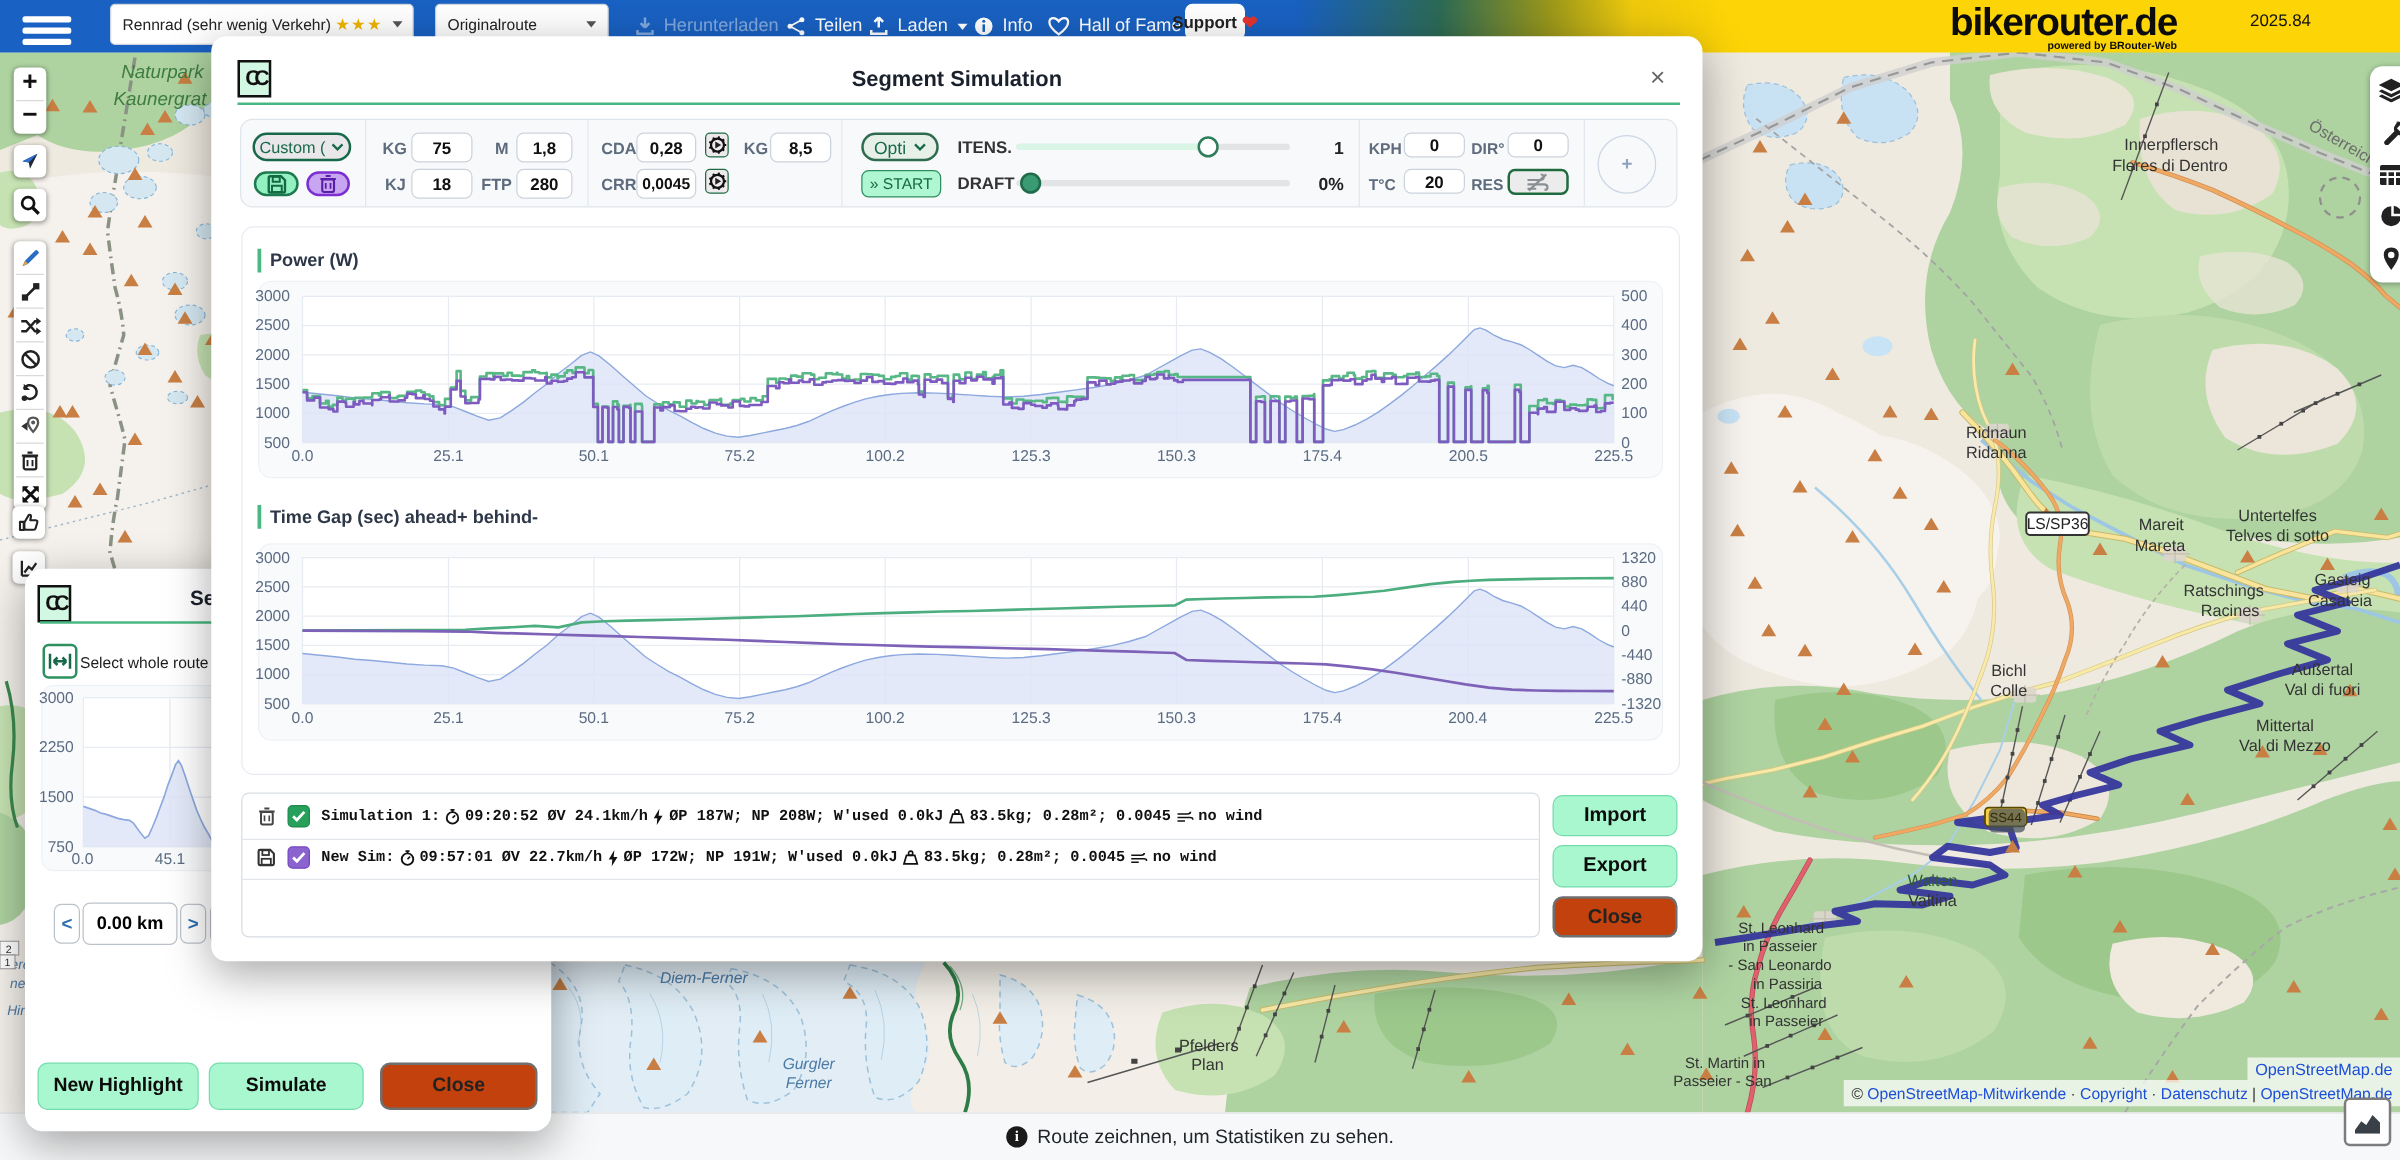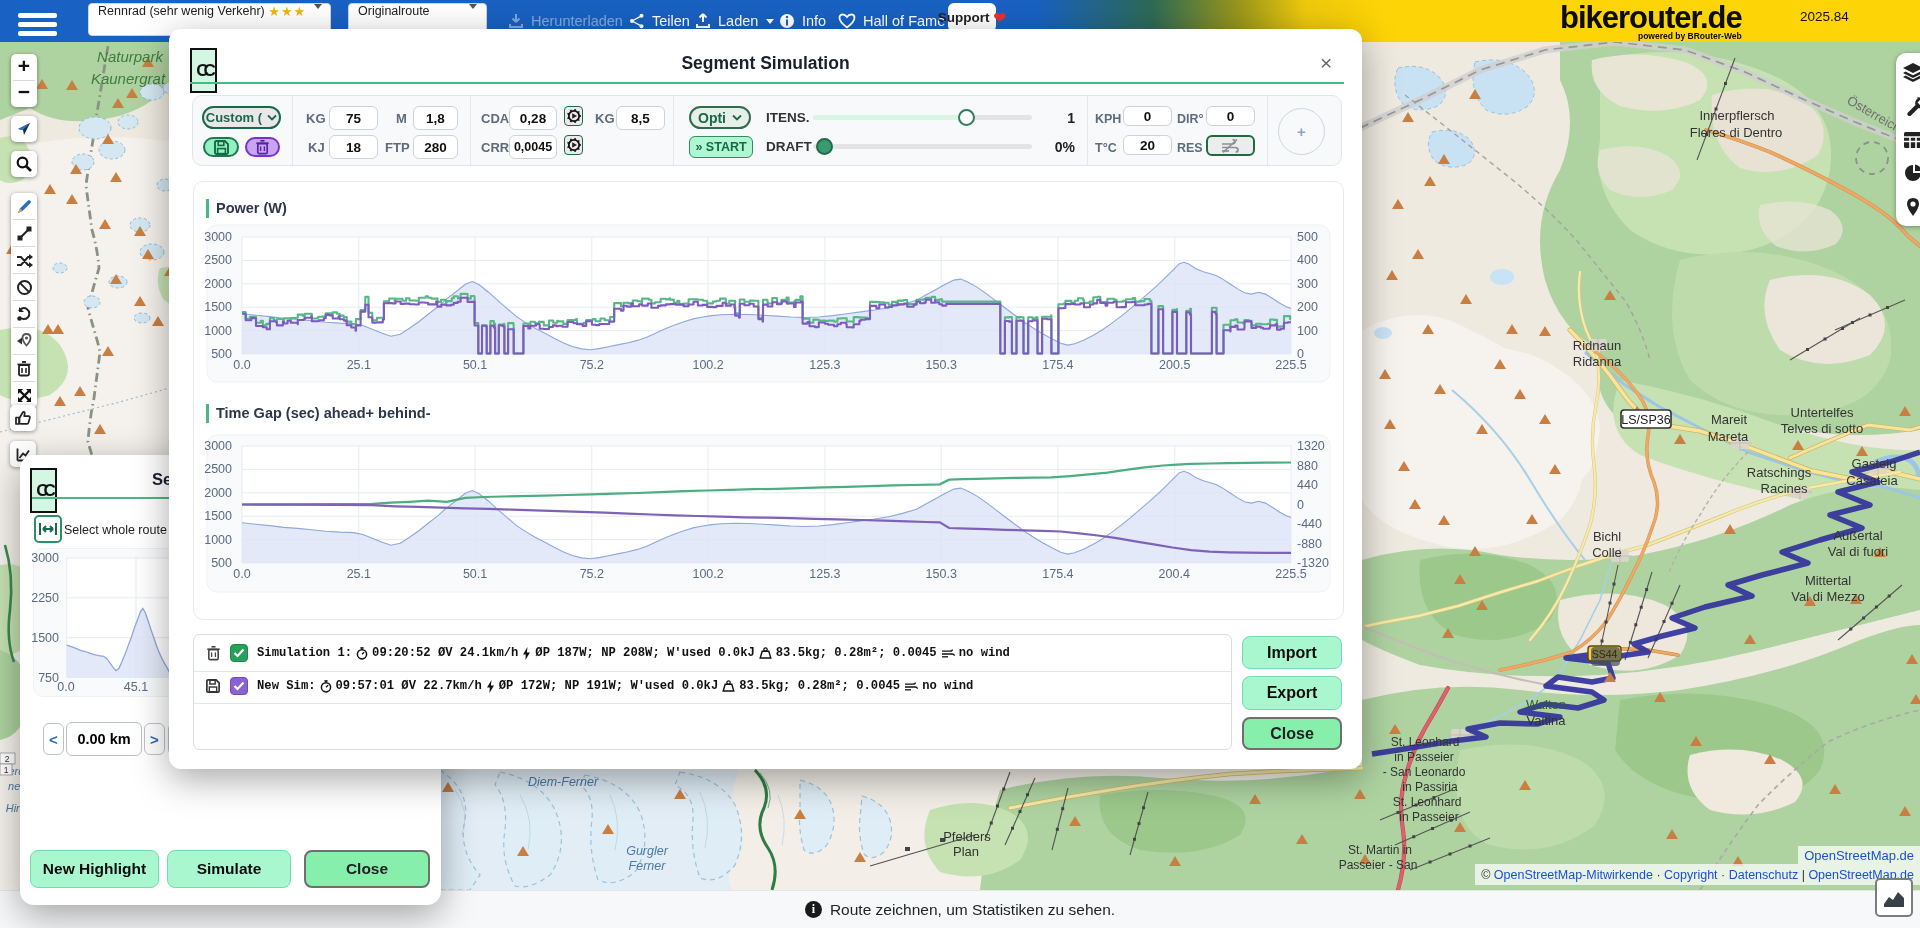--- a/index.html
+++ b/index.html
@@ -1,57 +1,57 @@
 <!DOCTYPE html>
 <html><head><meta charset="utf-8"><style>
 *{margin:0;padding:0;box-sizing:border-box}
 html,body{width:1920px;height:928px;overflow:hidden;font-family:"Liberation Sans",sans-serif;background:#efeae0}
 #map{position:absolute;left:0;top:0;z-index:0}
 
 #nav{position:absolute;left:0;top:0;width:1920px;height:42px;z-index:5;
 background:linear-gradient(90deg,#1961c2 0%,#1961c2 54%,#2d6a55 60%,#98961b 64.5%,#eec90d 68%,#fdd406 72%,#fdd406 100%)}
 #nav .bar{position:absolute;left:18px;width:39px;height:5px;background:#fff;border-radius:2px}
 .nsel{position:absolute;top:3px;height:33px;background:#fff;border-radius:4px;border:1px solid #cfd4da;
-font-size:12.5px;color:#222;display:flex;align-items:flex-start;padding:0 9px;white-space:nowrap;overflow:hidden}
+font-size:12.5px;color:#222;display:flex;align-items:center;padding:0 9px;white-space:nowrap;overflow:hidden}
 .caret{width:0;height:0;border-left:4.5px solid transparent;border-right:4.5px solid transparent;border-top:5px solid #555;margin-left:8px}
 .nitem{position:absolute;top:0;height:42px;display:flex;align-items:center;color:#fff;font-size:14.5px;white-space:nowrap}
 .nitem svg{margin-right:7px}
 
 .ltb{position:absolute;background:#fff;border-radius:5px;box-shadow:0 1px 4px rgba(0,0,0,.4);z-index:10}
 .lbtn{width:26px;height:26px;display:flex;align-items:center;justify-content:center;color:#222}
 .ldiv{height:1px;background:#d9d9d9;margin:0 2px}
 
 #rtb{position:absolute;left:1896px;top:53px;width:34px;height:173px;background:#fff;border-radius:10px;
 box-shadow:0 1px 5px rgba(0,0,0,.35);z-index:10;display:flex;flex-direction:column;align-items:center;justify-content:space-between;padding:9px 0}
 
 .modal{position:absolute;background:#fff;box-shadow:0 10px 36px rgba(0,0,0,.35)}
 #m1{left:169px;top:29px;width:1193px;height:740px;border-radius:12px;z-index:30}
 #m2{left:20px;top:455px;width:421px;height:450px;border-radius:14px;z-index:20}
-.cclogo{position:absolute;width:27px;height:45px;background:#d2f8e3;border:2px solid #111;display:flex;align-items:center;justify-content:center;
+.cclogo{position:absolute;width:27px;height:30px;background:#d2f8e3;border:2px solid #111;display:flex;align-items:center;justify-content:center;
 font-weight:bold;font-size:17px;letter-spacing:-5px;color:#111;padding-right:0}
 .ghr{position:absolute;height:2px;background:#49b882}
 .mtitle{position:absolute;font-weight:bold;color:#1a202c}
 
 #cpanel{position:absolute;left:23px;top:66px;width:1150px;height:71px;background:#f8f9fb;border:1px solid #dfe5ec;border-radius:10px}
 .vdiv{position:absolute;top:0;width:1px;height:69px;background:#e3e8ef}
-.pill{position:absolute;border-radius:14px;display:flex;align-items:center;justify-content:center;font-weight:bold}
+.pill{position:absolute;border-radius:14px;display:flex;align-items:center;justify-content:center;font-weight:normal}
 .inp{position:absolute;background:#fff;border:1px solid #ccd3dc;border-radius:6px;display:flex;align-items:center;justify-content:center;
 font-weight:bold;font-size:13.5px;color:#101010}
 .clab{position:absolute;font-weight:bold;font-size:13px;color:#5d6b7c;white-space:nowrap}
 .gearb{position:absolute;width:19px;height:20px;border:1.5px solid #1d6b43;border-radius:4px;background:#eee9ec;display:flex;align-items:center;justify-content:center}
 .track{position:absolute;height:5px;border-radius:3px;background:#e3e4e6}
 .thumb{position:absolute;width:17px;height:17px;border-radius:50%;}
 
 #rows{position:absolute;left:24px;top:605px;width:1039px;height:116px;border:1px solid #d8dde3;border-radius:6px;background:#fff}
 .rtext{position:absolute;font-family:"Liberation Mono",monospace;font-weight:bold;font-size:12.2px;color:#111;white-space:nowrap;display:flex;align-items:center}
 .rtext svg{margin:0 4px}
 .chk{position:absolute;width:18px;height:18px;border-radius:4px;display:flex;align-items:center;justify-content:center}
 .mbtn{position:absolute;display:flex;align-items:center;justify-content:center;font-weight:bold;color:#0c0c0c}
 .green{background:#a9f7cf;border:1px solid #74dcab;border-radius:8px;font-size:16px}
-.gray{background:#86efac;border:2px solid #6f6f6f;border-radius:8px;font-size:16px;color:#222}
+.gray{background:#c2410c;border:2px solid #6f6f6f;border-radius:8px;font-size:16px;color:#222}
 
 #bbar{position:absolute;left:0;top:890px;width:1920px;height:38px;background:#f7f8f9;border-top:1px solid #e4e6e8;z-index:6;
 display:flex;align-items:center;justify-content:center;font-size:15.5px;color:#212529}
 #attr2{position:absolute;right:0;top:864px;height:21px;background:rgba(255,255,255,.72);z-index:6;font-size:12.5px;
 display:flex;align-items:center;padding:0 6px;color:#333}
 #attr1{position:absolute;right:0;top:846px;height:18px;background:rgba(255,255,255,.72);z-index:6;font-size:13px;
 display:flex;align-items:center;padding:0 6px}
 #attr1 a,#attr2 a{color:#1d4ed8;text-decoration:none}
 #chartbtn{position:absolute;left:1875px;top:878px;width:38px;height:39px;background:#fff;border:2px solid #7d7d7d;border-radius:5px;z-index:7;
 display:flex;align-items:center;justify-content:center}

